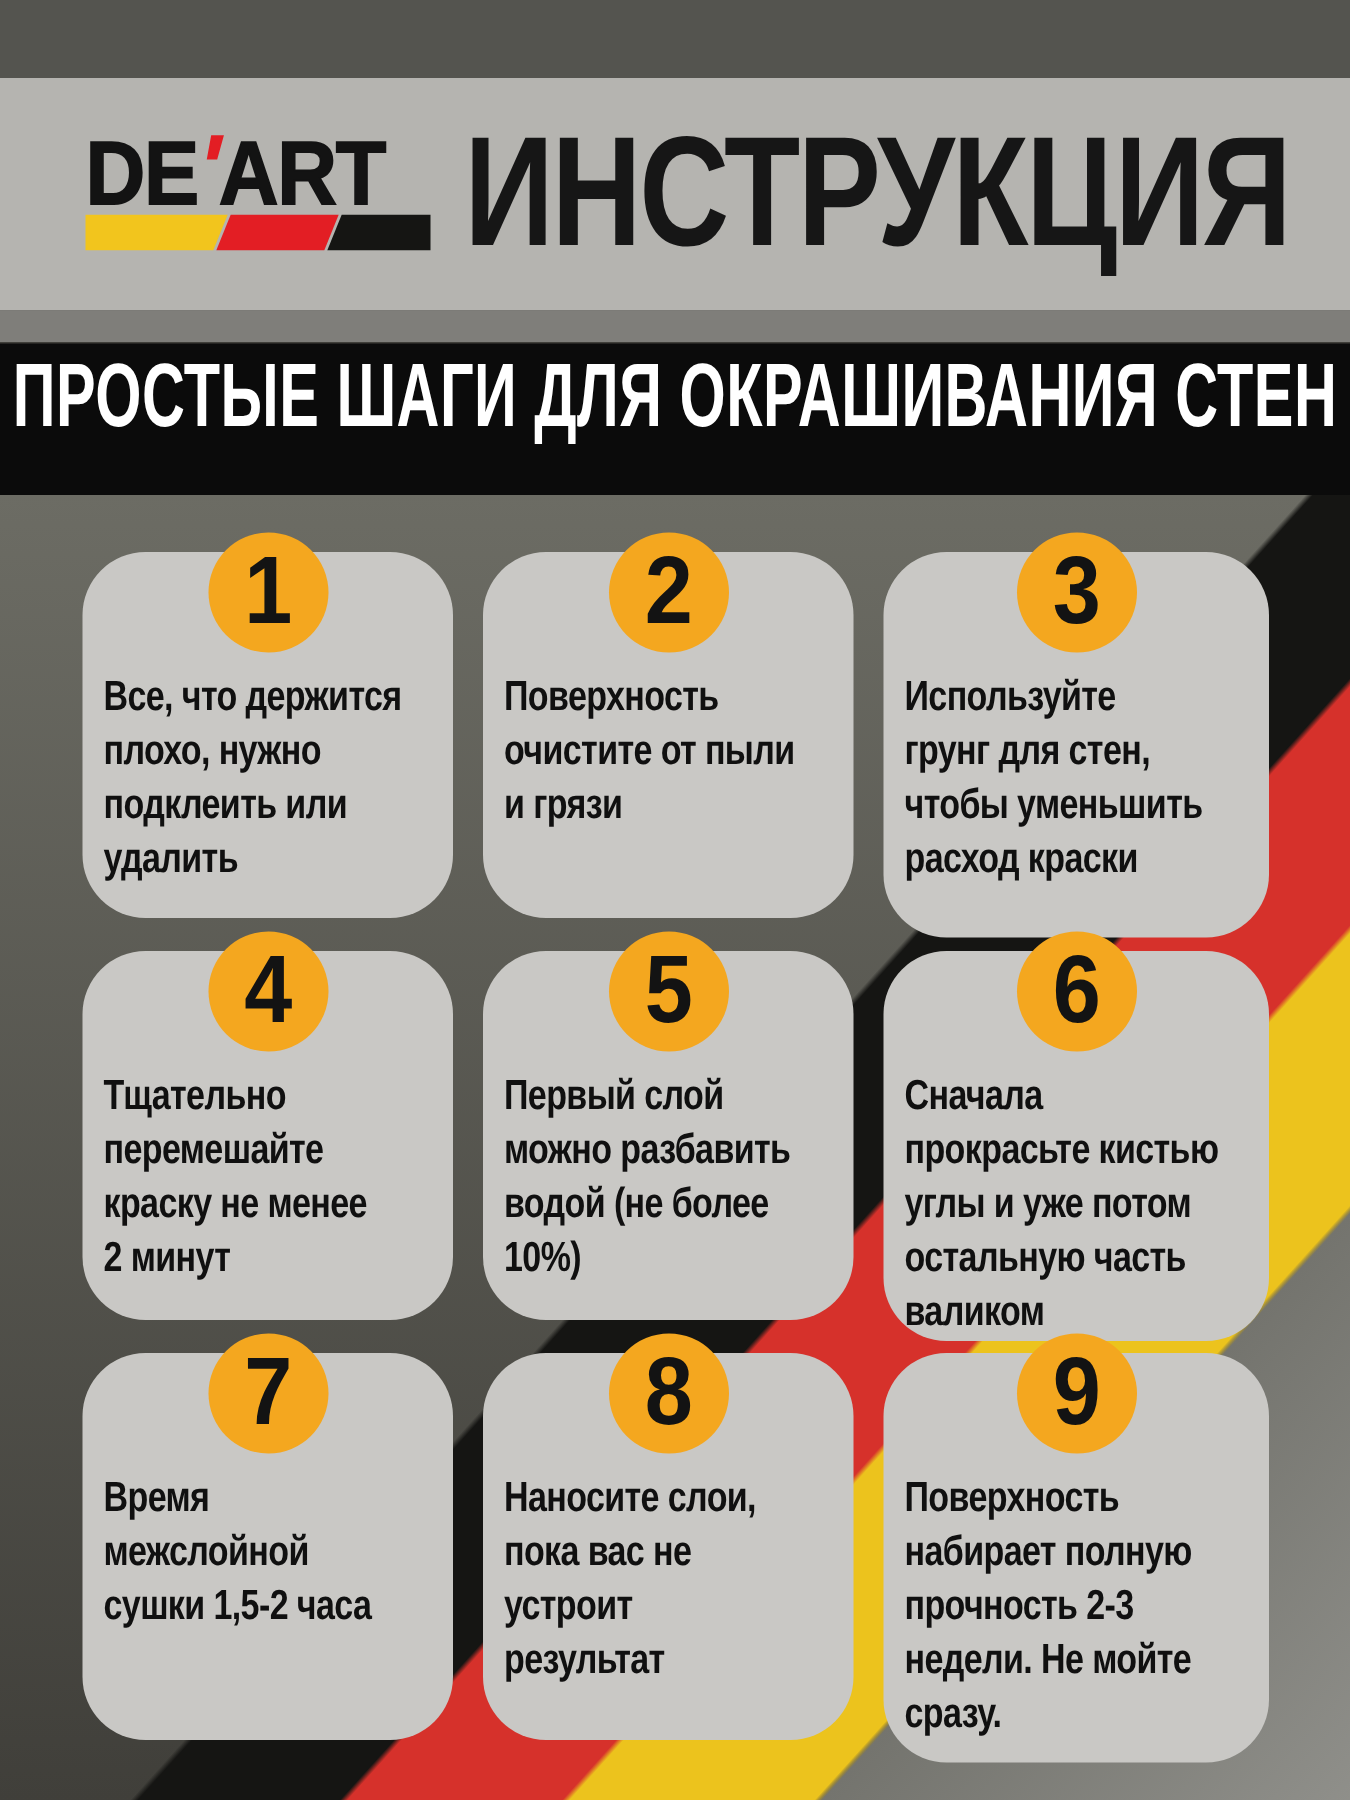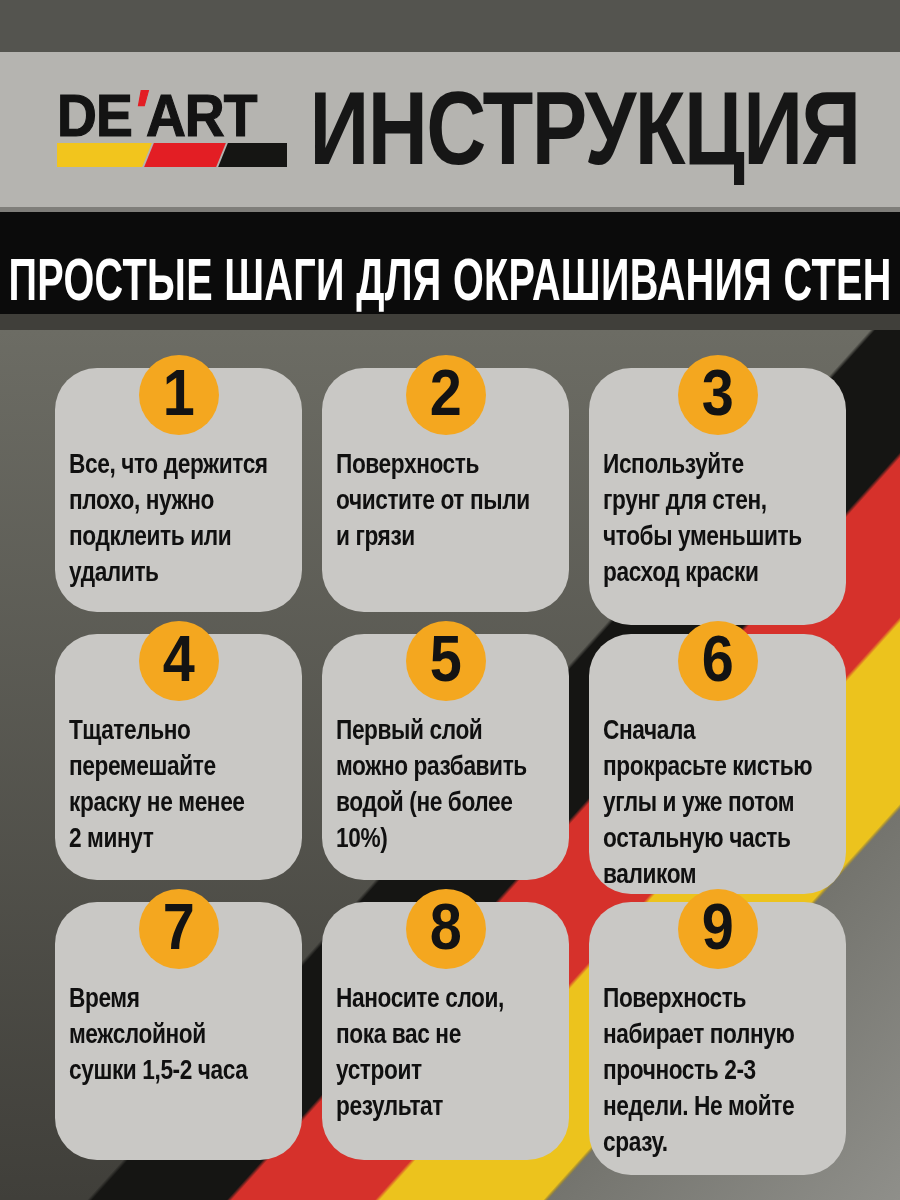--- a/index.html
+++ b/index.html
@@ -5,22 +5,22 @@
   html,body{margin:0;padding:0;}
   body{
     width:900px;height:1200px;position:relative;overflow:hidden;
     font-family:"Liberation Sans",sans-serif;background:#403f3a;
   }
   
   .top-strip{position:absolute;left:0;top:0;width:900px;height:52px;background:#54544f;}
   .header-band{position:absolute;left:0;top:52px;width:900px;height:155px;background:#b5b4b0;}
   .mid-strip{position:absolute;left:0;top:207px;width:900px;height:21px;background:#7f7e7a;}
   .black-band{
-    position:absolute;left:0;top:212px;width:900px;height:102px;background:#0b0b0b;
-    display:flex;align-items:flex-end;justify-content:center;
+    position:absolute;left:0;top:229px;width:900px;height:102px;background:#0b0b0b;
+    display:flex;align-items:flex-start;justify-content:center;
   }
   .band-title{
     font-size:60px;font-weight:700;color:#ffffff;white-space:nowrap;
     transform:scaleX(0.66);transform-origin:50% 50%;letter-spacing:0.5px;
   }
   
   .brand{
     position:absolute;left:57px;top:86px;font-size:60px;line-height:60px;
     font-weight:700;color:#131313;letter-spacing:-1px;white-space:nowrap;
     transform:scaleX(0.92);transform-origin:0 50%;-webkit-text-stroke:1.2px #131313;

